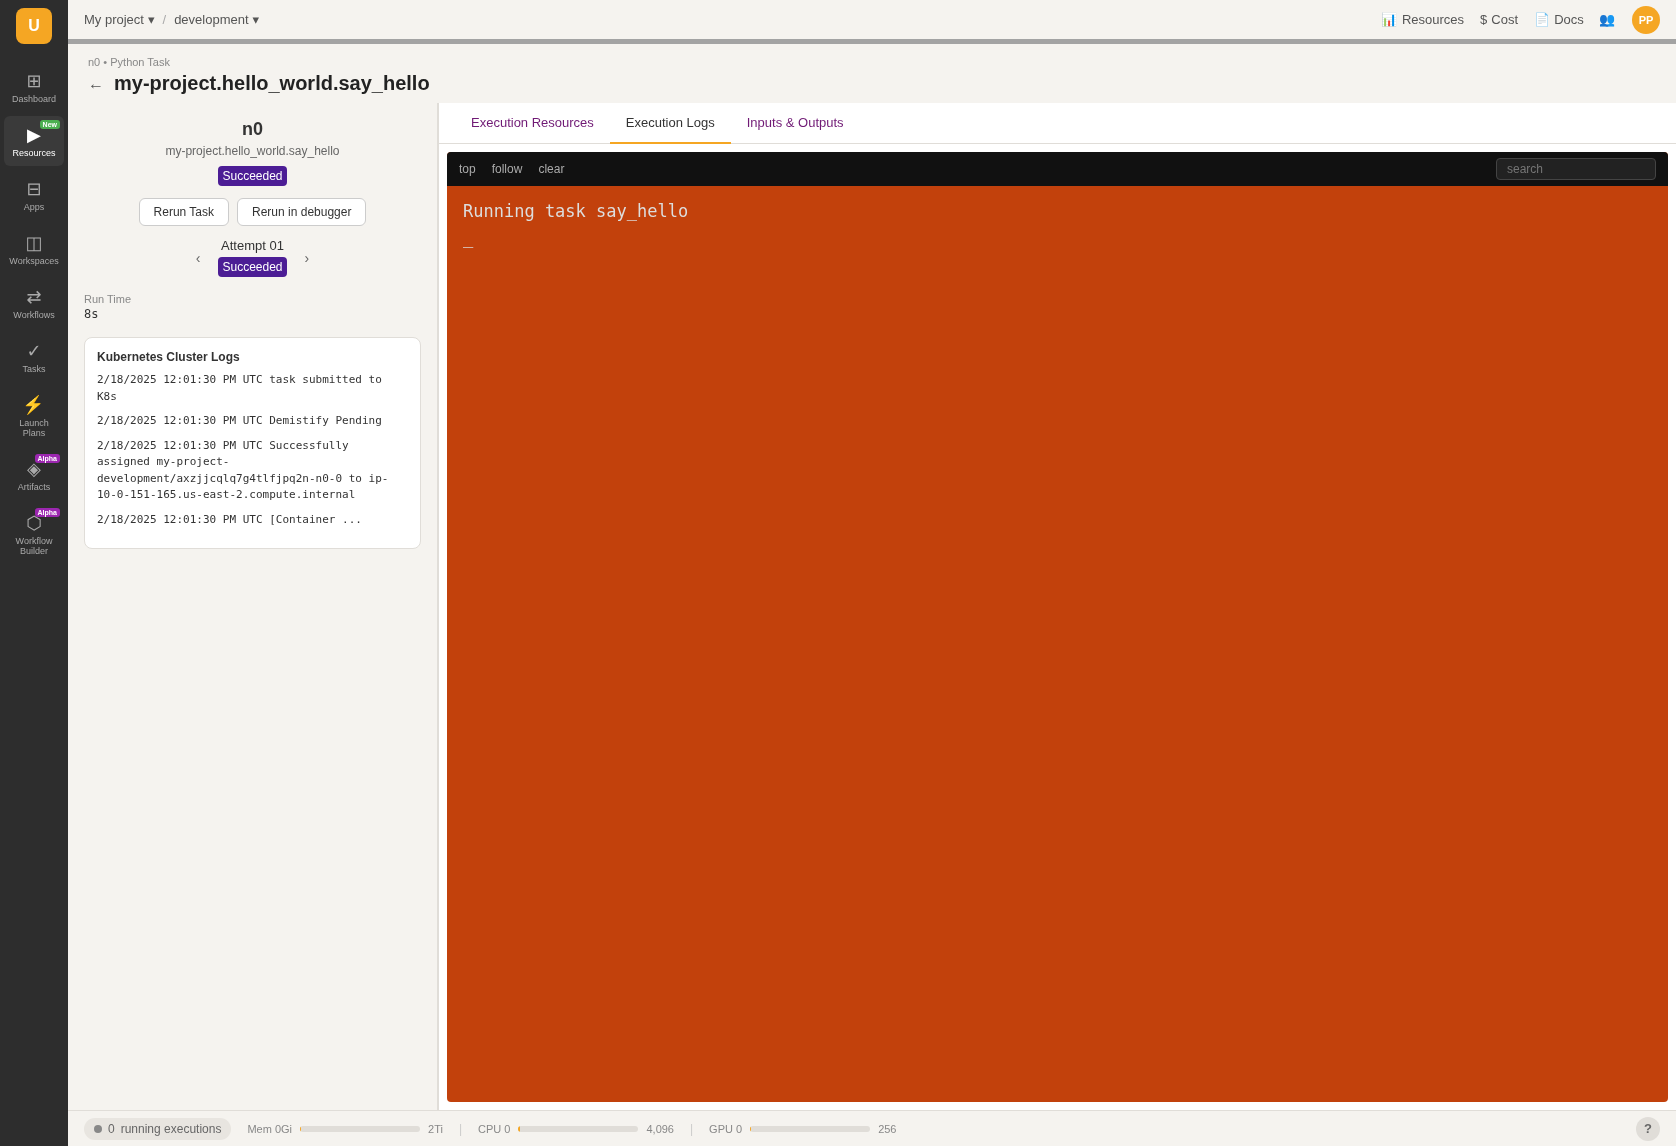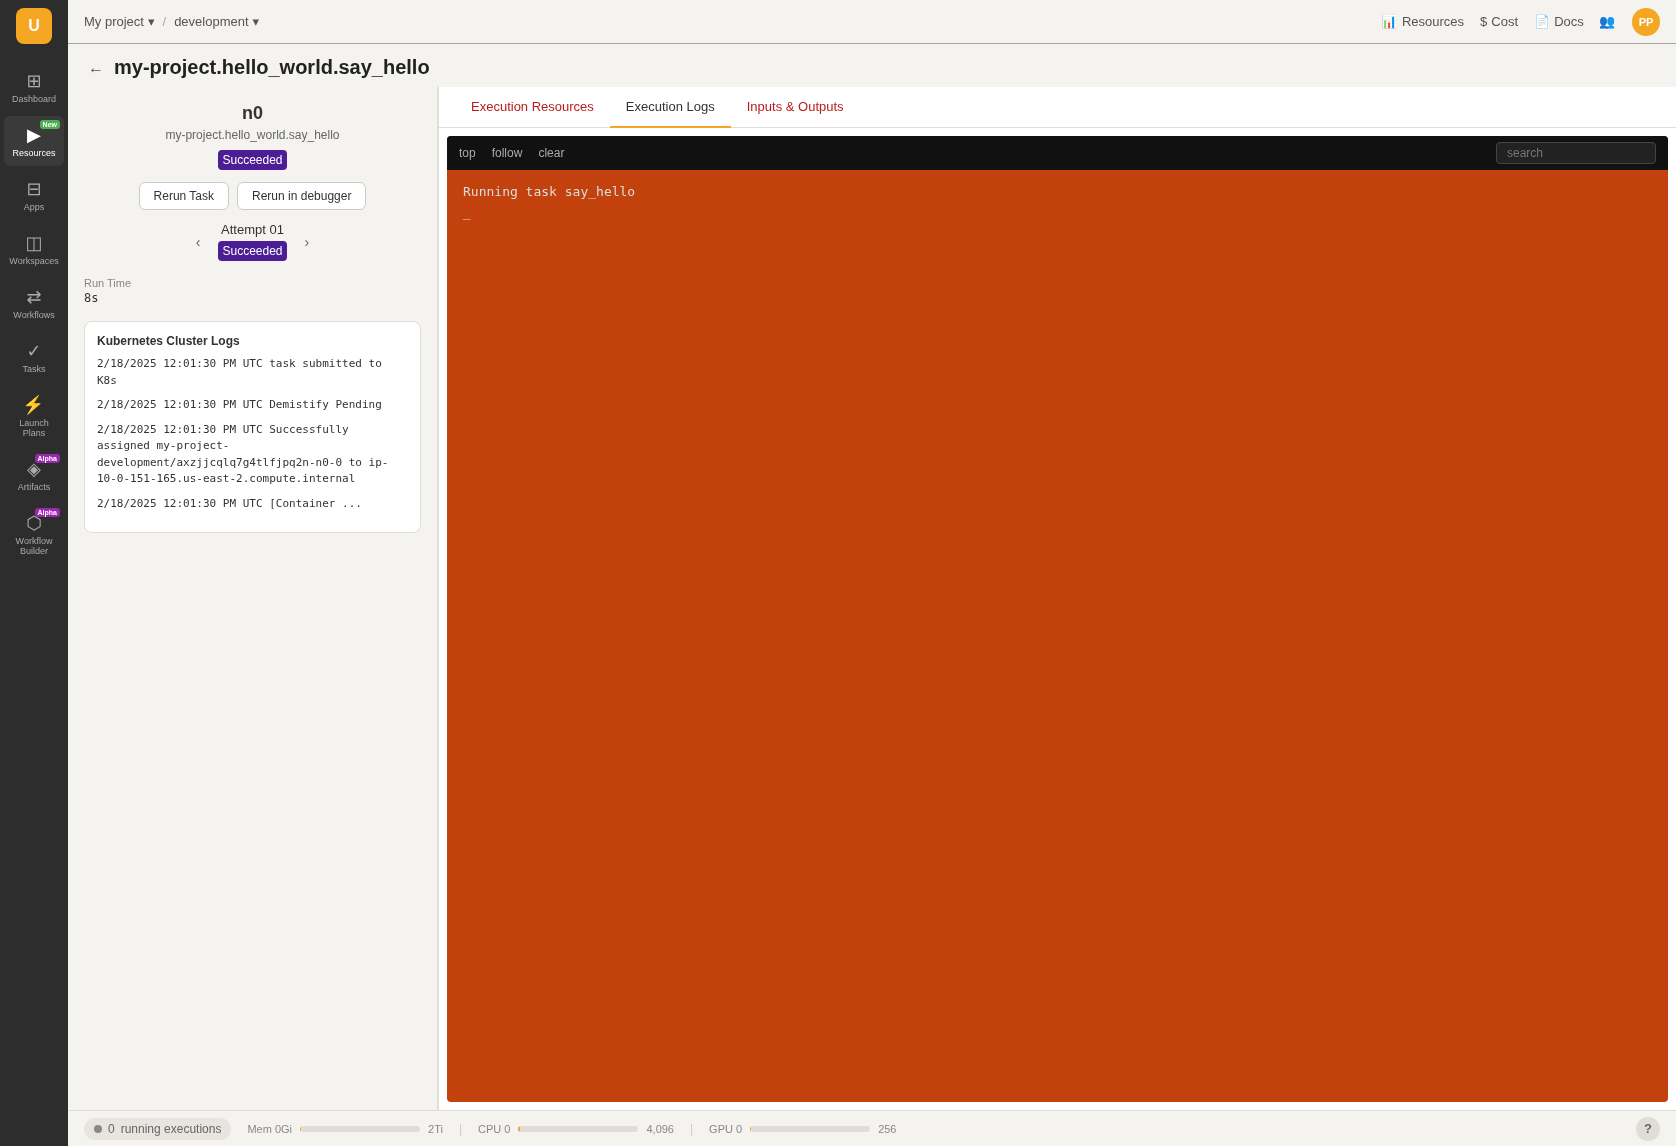--- a/index.html
+++ b/index.html
@@ -74,21 +74,21 @@
       overflow: hidden;
     }
 
     
     .topbar {
       height: 44px;
       background: #f5f3ef;
       display: flex;
       align-items: center;
       padding: 0 16px;
-      border-bottom: 1px solid #a3a3a3;
+      border-bottom: 5px solid #a3a3a3;
       justify-content: space-between;
     }
     .topbar-left {
       display: flex;
       align-items: center;
       gap: 8px;
     }
     .project-selector {
       display: flex;
       align-items: center;
@@ -281,21 +281,21 @@
     .tabs-bar {
       display: flex;
       border-bottom: 1px solid #e0ddd8;
       padding: 0 16px;
       background: white;
     }
     .tab {
       padding: 12px 16px;
       cursor: pointer;
       font-size: 13px;
-      color: #b91c1c;
+      color: #701a75;
       border-bottom: 2px solid transparent;
       margin-bottom: -1px;
     }
     .tab.active {
       color: #333;
       border-bottom-color: #f5a623;
       font-weight: 500;
     }
 
     
@@ -327,21 +327,21 @@
       border-radius: 4px;
       padding: 3px 10px;
       color: #aaa;
       font-size: 12px;
       width: 160px;
     }
     .log-content {
       flex: 1;
       padding: 12px 16px;
       font-family: monospace;
-      font-size: 13px;
+      font-size: 17px;
       color: #ccc;
       overflow-y: auto;
       line-height: 1.6;
     }
     .log-line { color: #ddd; }
     .log-cursor { color: #ddd; }
 
     
     .bottom-bar {
       height: 36px;
@@ -479,20 +479,25 @@
       </div>
       <div class="topbar-nav-item">
         <span>👥</span>
       </div>
       <div class="avatar">PP</div>
     </div>
   </div>
 
   <div class="page">
     <div class="page-header">
+      <div class="breadcrumb">
+        <span>n0</span>
+        <span> • </span>
+        <span>Python Task</span>
+      </div>
       <div class="page-title-row">
         <span class="back-btn">←</span>
         <h1 class="page-title">my-project.hello_world.say_hello</h1>
       </div>
     </div>
 
     <div class="content-area">
 
       <div class="left-panel">
         <div class="task-info">

